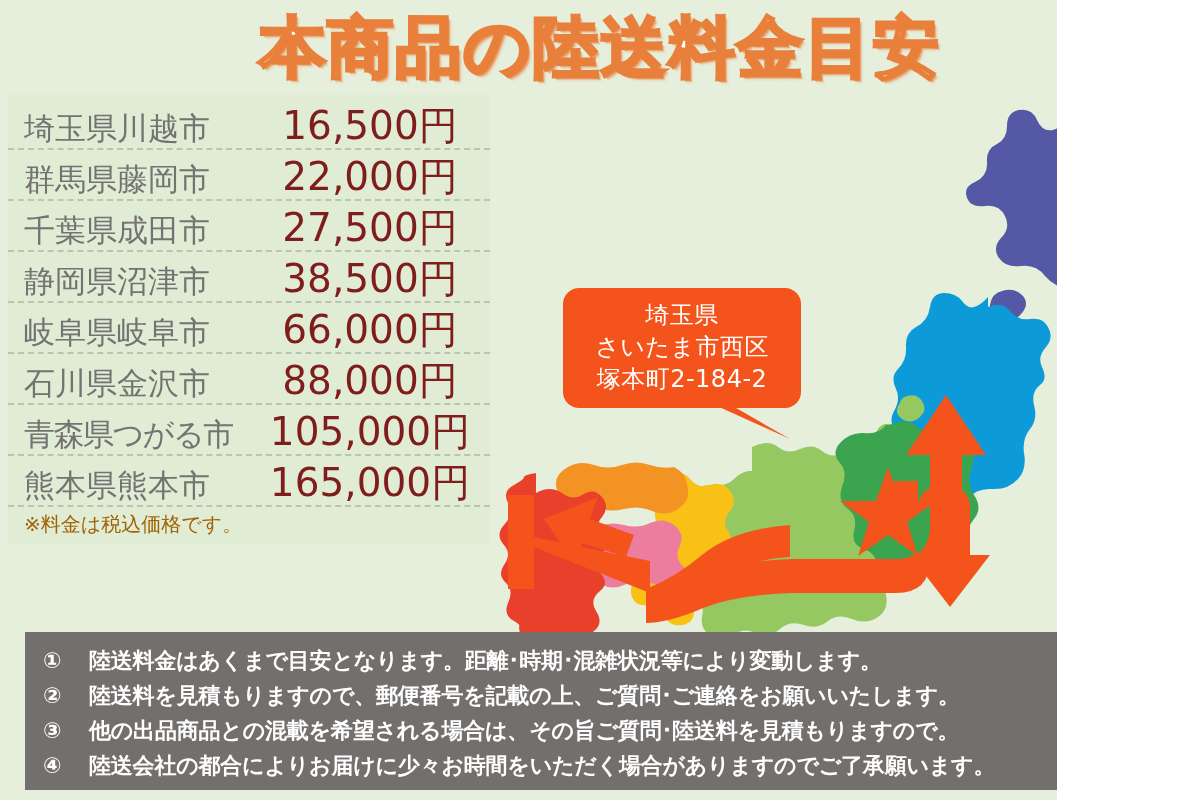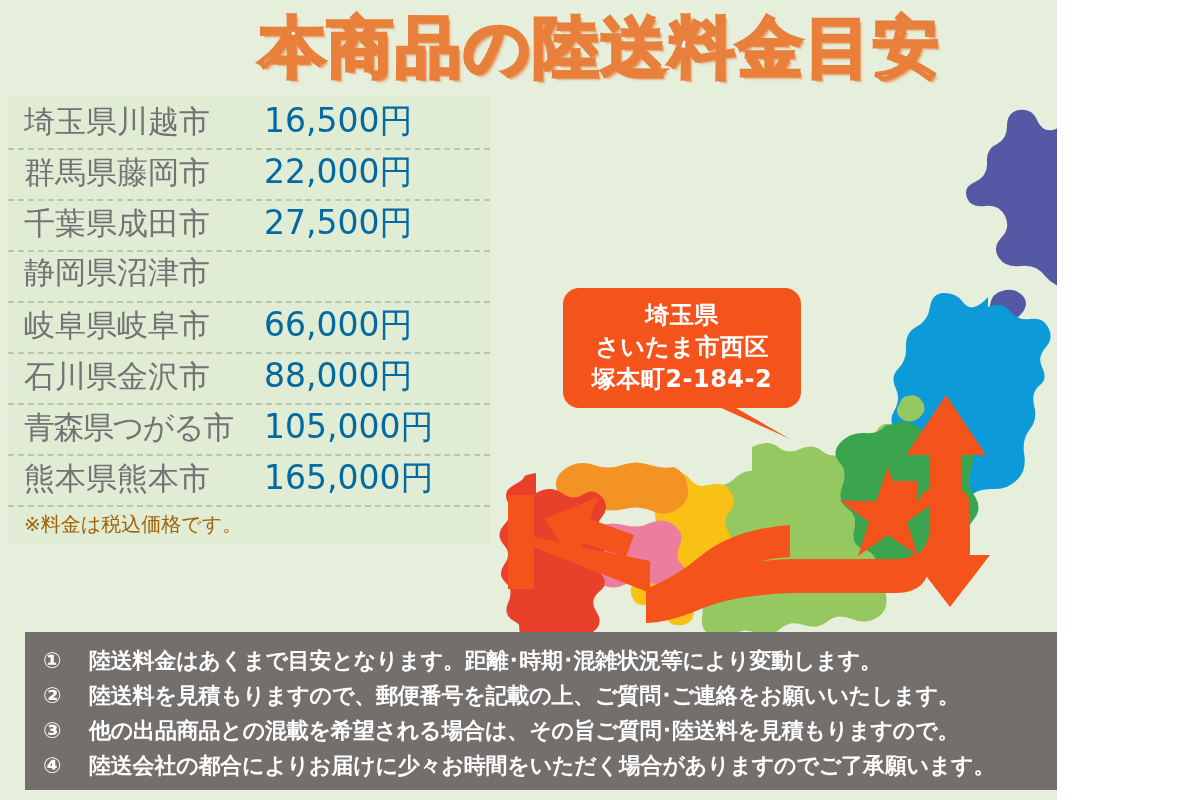--- a/index.html
+++ b/index.html
@@ -60,23 +60,23 @@
     flex: 0 0 240px;
     font-size: 31px;
     color: #737373;
     letter-spacing: 0px;
     white-space: nowrap;
     font-family: "DejaVu Sans", "Liberation Sans", sans-serif;
   }
   .price-city.wide { letter-spacing: -1.5px; }
   .price-amount {
     flex: 1 1 auto;
-    text-align: left;
-    font-size: 33px;
-    color: #0369a1;
+    text-align: center;
+    font-size: 39px;
+    color: #7f1d1d;
     white-space: nowrap;
     font-family: "DejaVu Sans", "Liberation Sans", sans-serif;
   }
   #tax-note {
     padding: 4px 0 0 16px;
     font-size: 20px;
     color: #a16207;
     font-family: "DejaVu Sans", "Liberation Sans", sans-serif;
   }
 
@@ -97,21 +97,21 @@
     top: 288px;
     width: 238px;
     background: #f4541c;
     border-radius: 16px;
     padding: 11px 8px 13px 8px;
     box-sizing: border-box;
     text-align: center;
     color: #ffffff;
     font-size: 24px;
     line-height: 32px;
-    font-weight: 700;
+    font-weight: 400;
     letter-spacing: 0.5px;
     font-family: "DejaVu Sans", "Liberation Sans", sans-serif;
     z-index: 6;
   }
   #callout .ln { display: block; white-space: nowrap; }
 
   
   #notes {
     position: absolute;
     left: 25px;
@@ -151,20 +151,21 @@
     <div class="price-row">
       <span class="price-city">群馬県藤岡市</span>
       <span class="price-amount">22,000円</span>
     </div>
     <div class="price-row">
       <span class="price-city">千葉県成田市</span>
       <span class="price-amount">27,500円</span>
     </div>
     <div class="price-row">
       <span class="price-city">静岡県沼津市</span>
+      <span class="price-amount">38,500円</span>
     </div>
     <div class="price-row">
       <span class="price-city">岐阜県岐阜市</span>
       <span class="price-amount">66,000円</span>
     </div>
     <div class="price-row">
       <span class="price-city">石川県金沢市</span>
       <span class="price-amount">88,000円</span>
     </div>
     <div class="price-row">

